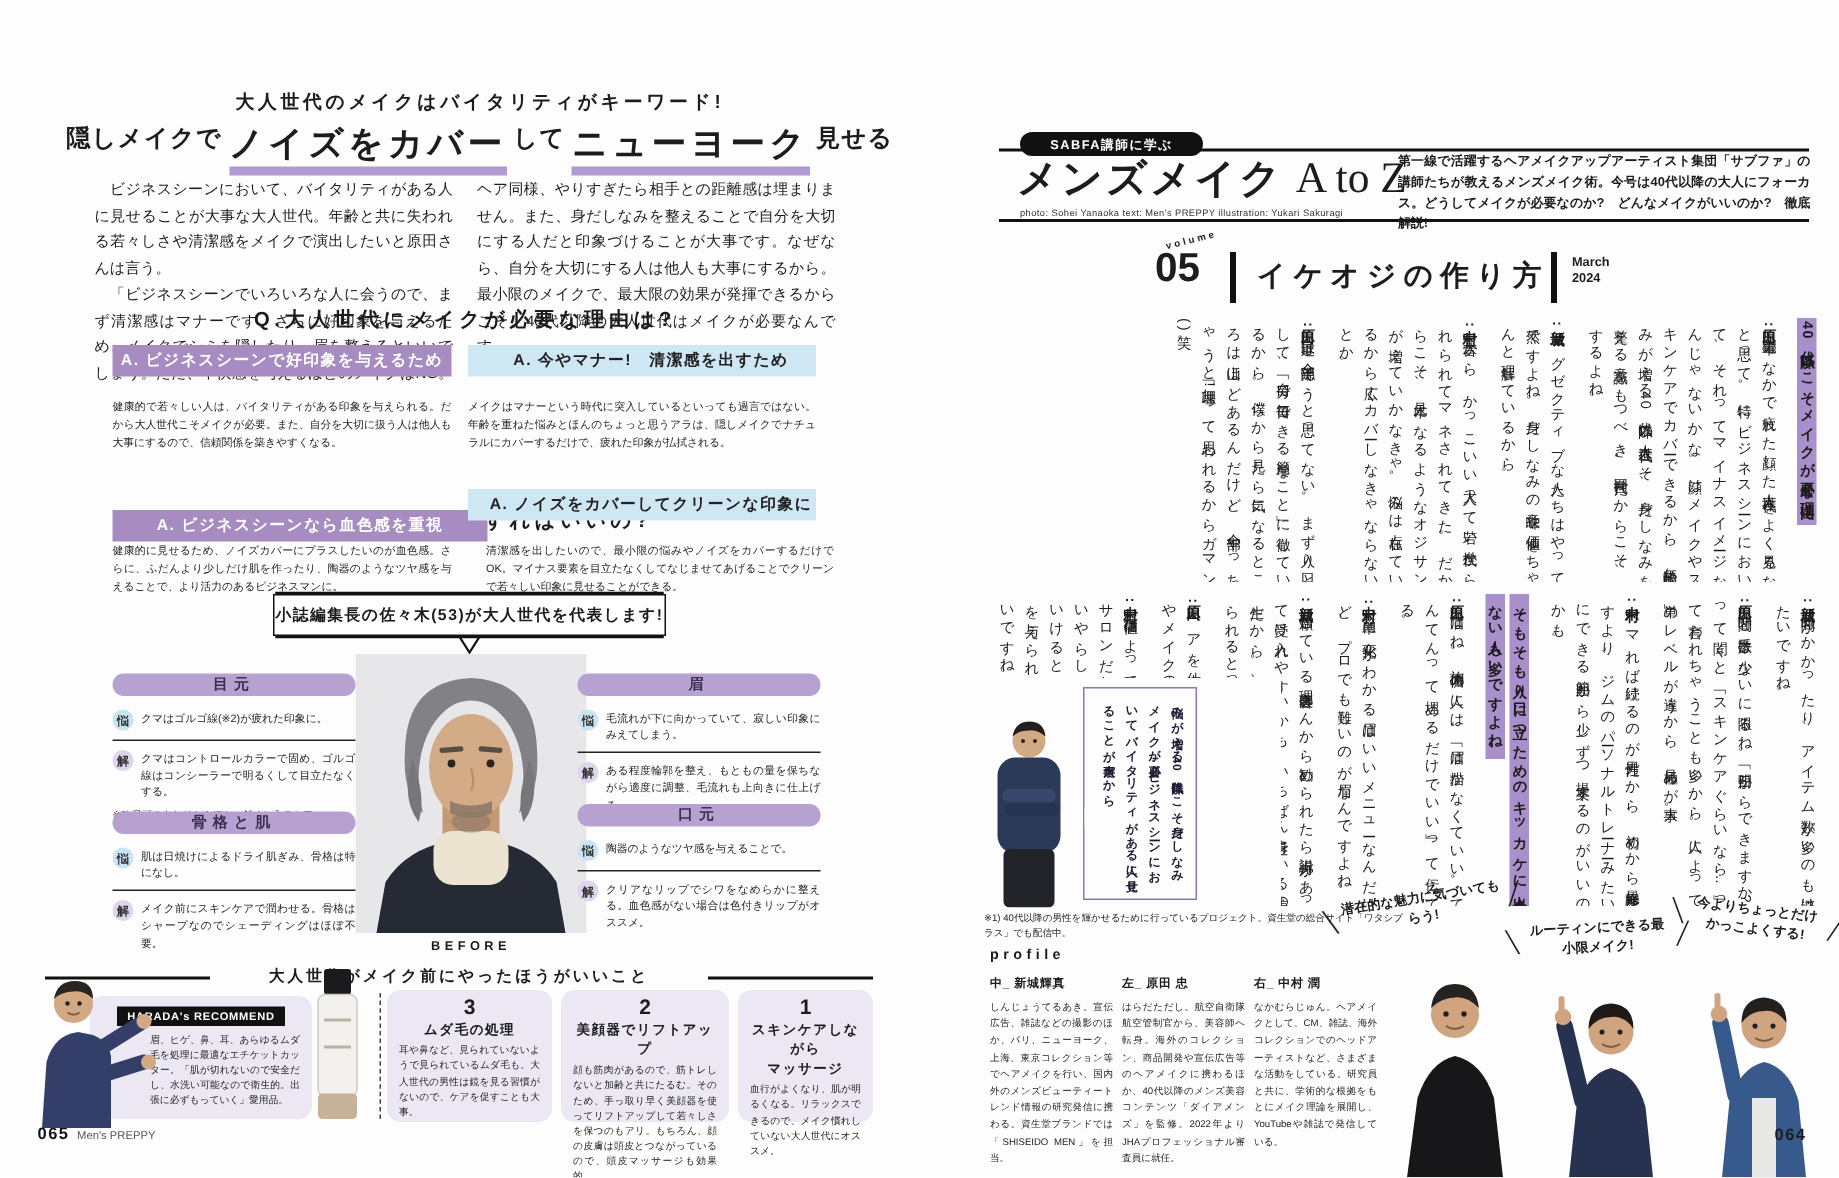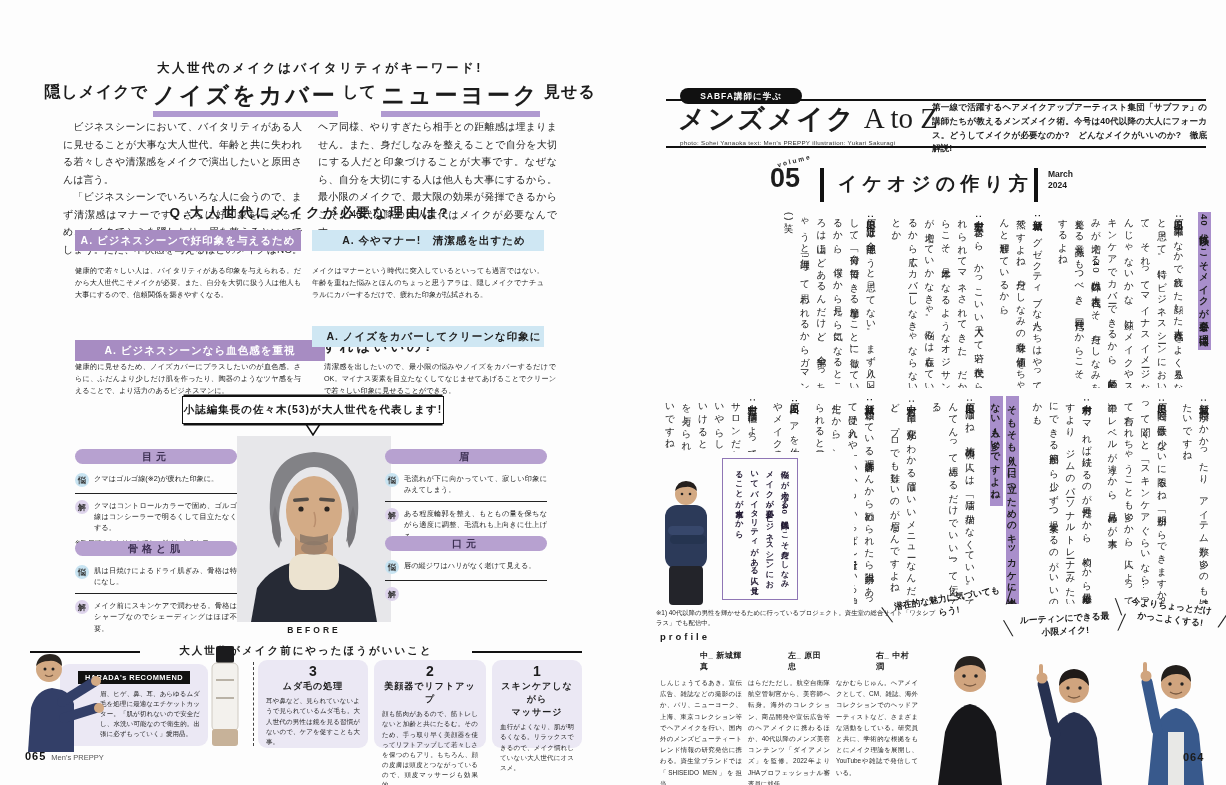--- a/index.html
+++ b/index.html
@@ -67,21 +67,21 @@
   .bandB{left:656px;top:396px;width:556px;height:208px;font-size:9.6px;line-height:1.72;letter-spacing:1px;text-align:justify;}
   .vtext p{margin:0 0 0 9px;}
   .hlq{background:#a98fcb;font-weight:bold;padding:2px 1px;}
   .overlay{left:654px;top:452px;width:200px;height:153px;background:#fdfdfd;z-index:2;}
   .man2{left:656px;top:478px;width:62px;height:127px;z-index:3;}
   .bbox{left:722px;top:458px;width:76px;height:142px;border:1.5px solid #8f76b5;padding:6px 5px;font-size:8px;font-weight:bold;line-height:1.9;letter-spacing:.5px;color:#221a33;z-index:3;background:#fdfdfd;}
   .bbox::after{content:"";position:absolute;left:-6px;top:58%;width:9px;height:9px;background:#fdfdfd;border-left:1.5px solid #8f76b5;border-bottom:1.5px solid #8f76b5;transform:rotate(45deg);}
   .rfoot{left:656px;top:608px;width:284px;font-size:6.4px;line-height:1.6;color:#222;}
   .profile-h{left:660px;top:631px;font-size:9.5px;font-weight:bold;letter-spacing:3px;}
   .pcol{top:650px;width:82px;}
-  .pname{font-size:8px;font-weight:bold;margin-bottom:5px;letter-spacing:.5px;margin-left:40px;}
+  .pname{font-size:8px;font-weight:bold;margin-bottom:5px;letter-spacing:.5px;}
   .pbio{margin:0;font-size:6.4px;line-height:1.75;text-align:justify;}
   .mengroup{left:922px;top:642px;width:304px;height:143px;}
   .sbubble{display:flex;align-items:center;gap:4px;font-size:8.8px;font-weight:bold;line-height:1.45;text-align:center;z-index:4;}
   .sbubble::before{content:"╲";font-size:14px;font-weight:normal;}
   .sbubble::after{content:"╱";font-size:14px;font-weight:normal;}
   .sb1{left:882px;top:592px;width:132px;transform:rotate(-9deg);}
   .sb2{left:1004px;top:612px;width:122px;transform:rotate(-3deg);}
   .sb3{left:1114px;top:600px;width:114px;transform:rotate(7deg);}
   .foot-r{left:1183px;top:751px;font-size:11px;font-weight:bold;letter-spacing:1px;}
 </style>
@@ -176,24 +176,25 @@
       <div class="zitem sol">
           <span class="badge bs">解</span>
           <p>ある程度輪郭を整え、もともの量を保ちながら適度に調整、毛流れも上向きに仕上げる。</p>
         </div>
     </div>
 
     <div class="abs zone" style="left:385px;top:536px;">
       <div class="zone-pill">口元</div>
       <div class="zitem">
           <span class="badge bc">悩</span>
-          <p>唇の縦ジワはハリがなく老けて見える。</p>
+          <p>陶器のようなツヤ感を与えることで。</p>
         </div>
       <div class="zitem sol">
           <span class="badge bs">解</span>
+          <p>クリアなリップでシワをなめらかに整える。血色感がない場合は色付きリップがオススメ。</p>
         </div>
     </div>
 
     <div class="abs strip-line"></div>
     <div class="abs strip-title">大人世代がメイク前にやったほうがいいこと</div>
 
     <div class="abs manL">
       <svg width="84" height="102" viewBox="0 0 84 102">
         <circle cx="27" cy="19" r="13" fill="#d2a983"></circle>
         <path d="M14,16 Q16,4 28,4 Q40,4 40,16 Q34,10 27,11 Q19,11 14,16 Z" fill="#2a2520"></path>

